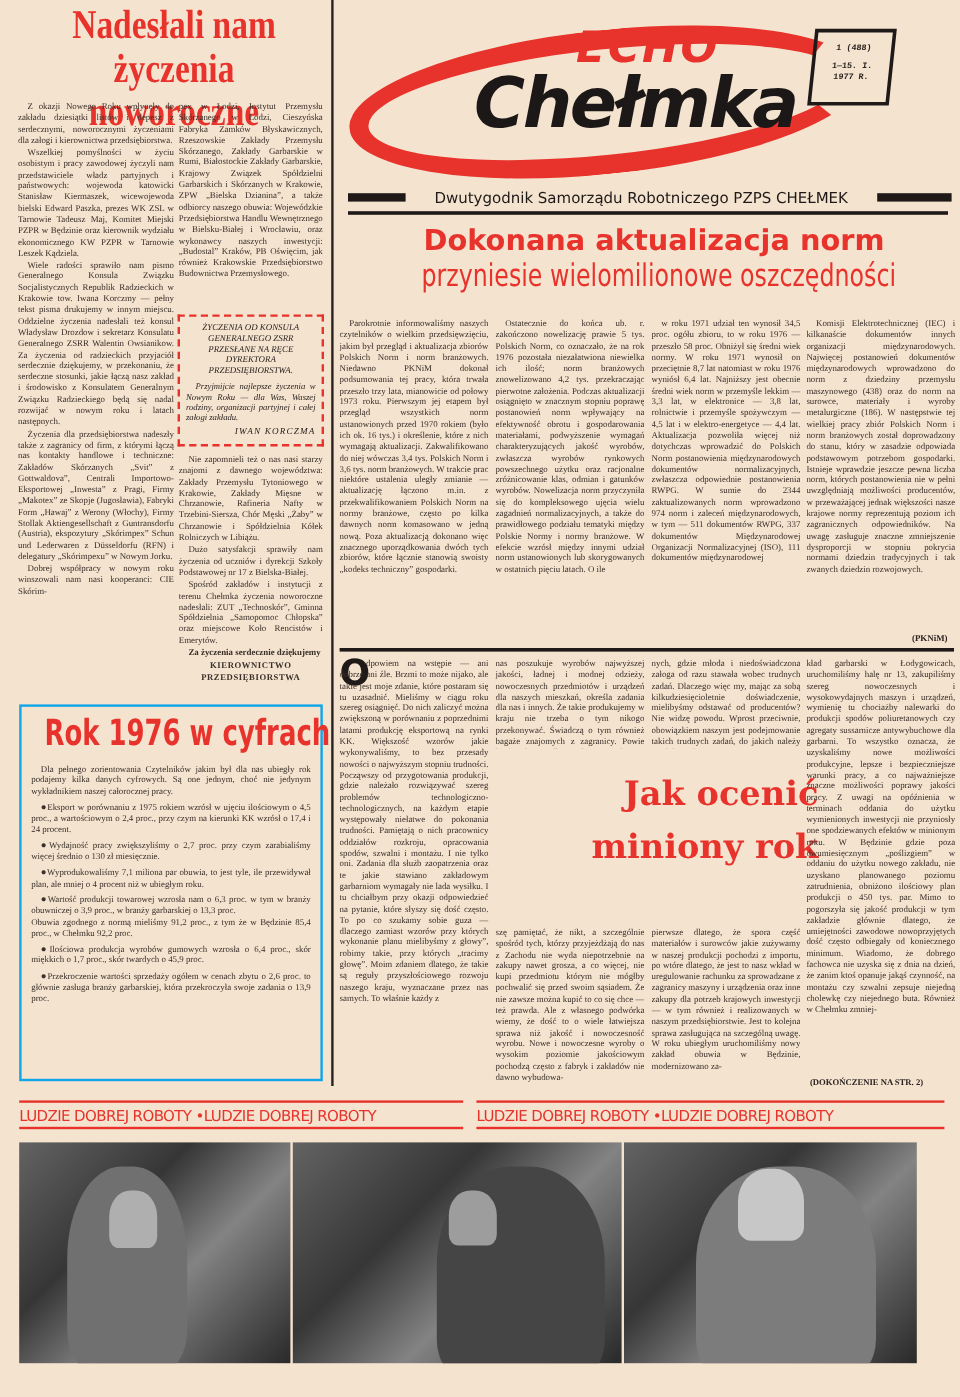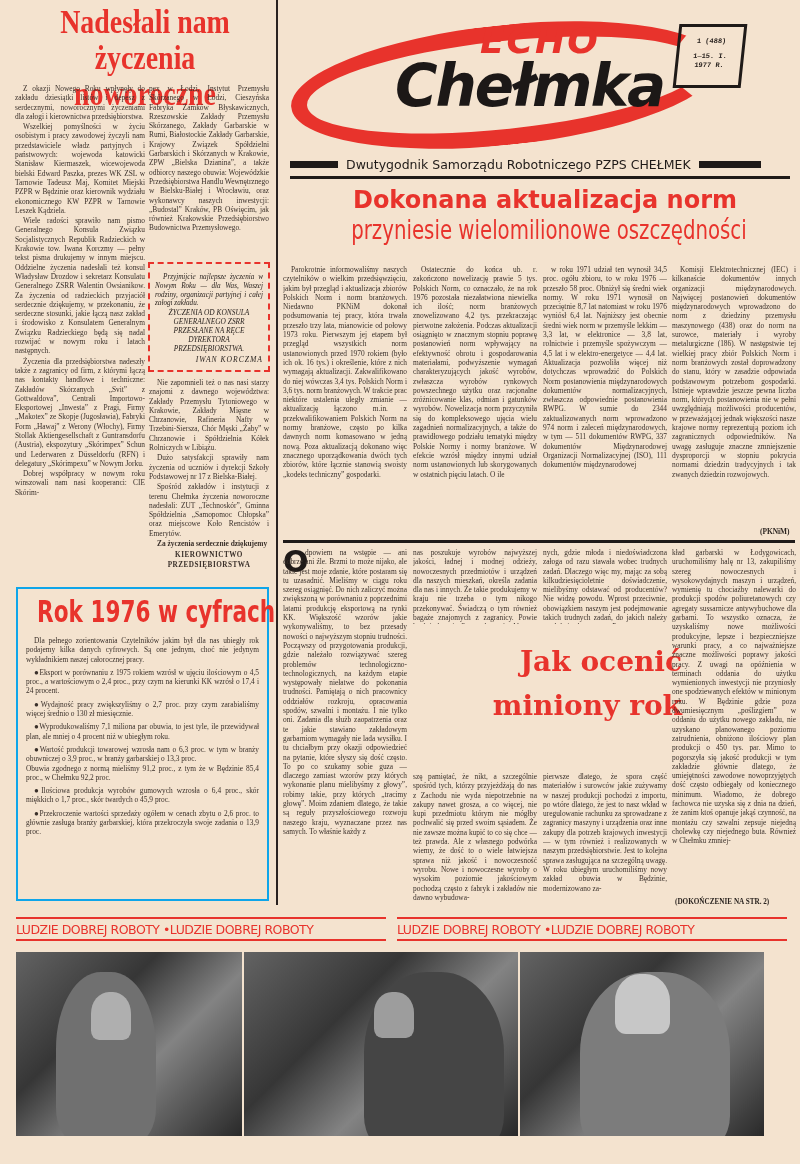--- a/index.html
+++ b/index.html
@@ -43,21 +43,21 @@
   }
   .issue-box {
     position: absolute; left: 676px; top: 24px; width: 68px; height: 64px;
     border: 3px solid #1f1a18; transform: skewX(-6deg);
     font-family: "Liberation Mono", monospace; font-size: 7px; line-height: 9px;
     text-align: center; padding-top: 10px; font-weight: bold;
   }
   .subtitle {
     position: absolute; left: 290px; top: 155px; width: 510px; height: 18px;
     font-family: "DejaVu Sans", sans-serif; font-size: 12.5px; color: #1f1a18;
-    display: flex; align-items: center; gap: 8px;
+    display: flex; align-items: center; gap: 24px;
   }
   .subtitle .bar { height: 7px; background: #1f1a18; }
 
   .hl-sans { font-family: "DejaVu Sans", sans-serif; font-weight: bold; }
 
   .box-red {
     position: absolute; border: 2px dashed #e8332c;
   }
   .box-black { position: absolute; border: 2px solid #0ea5e9; }
 
@@ -118,22 +118,22 @@
     <p>Wiele radości sprawiło nam pismo Generalnego Konsula Związku Socjalistycznych Republik Radzieckich w Krakowie tow. Iwana Korczmy — pełny tekst pisma drukujemy w innym miejscu. Oddzielne życzenia nadesłali też konsul Władysław Drozdow i sekretarz Konsulatu Generalnego ZSRR Walentin Owsianikow. Za życzenia od radzieckich przyjaciół serdecznie dziękujemy, w przekonaniu, że serdeczne stosunki, jakie łączą nasz zakład i środowisko z Konsulatem Generalnym Związku Radzieckiego będą się nadal rozwijać w nowym roku i latach następnych.</p>
     <p>Życzenia dla przedsiębiorstwa nadeszły także z zagranicy od firm, z którymi łączą nas kontakty handlowe i techniczne: Zakładów Skórzanych „Svit” z Gottwaldova”, Centrali Importowo-Eksportowej „Inwesta” z Pragi, Firmy „Makotex” ze Skopje (Jugosławia), Fabryki Form „Hawaj” z Werony (Włochy), Firmy Stollak Aktiengesellschaft z Guntransdorfu (Austria), ekspozytury „Skórimpex” Schun und Lederwaren z Düsseldorfu (RFN) i delegatury „Skórimpexu” w Nowym Jorku.</p>
     <p>Dobrej współpracy w nowym roku winszowali nam nasi kooperanci: CIE Skórim-</p>
   </div>
 
   <div class="abs txt" style="left:149px; top:84px; width:120px;">
     <p style="text-indent:0">pex w Łodzi, Instytut Przemysłu Skórzanego w Łodzi, Cieszyńska Fabryka Zamków Błyskawicznych, Rzeszowskie Zakłady Przemysłu Skórzanego, Zakłady Garbarskie w Rumi, Białostockie Zakłady Garbarskie, Krajowy Związek Spółdzielni Garbarskich i Skórzanych w Krakowie, ZPW „Bielska Dzianina”, a także odbiorcy naszego obuwia: Wojewódzkie Przedsiębiorstwa Handlu Wewnętrznego w Bielsku-Białej i Wrocławiu, oraz wykonawcy naszych inwestycji: „Budostal” Kraków, PB Oświęcim, jak również Krakowskie Przedsiębiorstwo Budownictwa Przemysłowego.</p>
   </div>
 
   <div class="box-red" style="left:148px; top:262px; width:122px; height:110px; padding:4px 5px;">
+    <div style="font-family:'Liberation Serif',serif; font-style:italic; font-size:7.4px; line-height:9px; text-align:center;">ŻYCZENIA OD KONSULA GENERALNEGO ZSRR PRZESŁANE NA RĘCE DYREKTORA PRZEDSIĘBIORSTWA.</div>
     <div style="font-family:'Liberation Serif',serif; font-style:italic; font-size:7.2px; line-height:8.8px; text-align:justify; margin-top:5px; text-indent:8px;">Przyjmijcie najlepsze życzenia w Nowym Roku — dla Was, Waszej rodziny, organizacji partyjnej i całej załogi zakładu.</div>
-    <div style="font-family:'Liberation Serif',serif; font-style:italic; font-size:7.4px; line-height:9px; text-align:center;">ŻYCZENIA OD KONSULA GENERALNEGO ZSRR PRZESŁANE NA RĘCE DYREKTORA PRZEDSIĘBIORSTWA.</div>
     <div style="font-family:'Liberation Serif',serif; font-style:italic; font-size:7.6px; text-align:right; margin-top:2px; letter-spacing:1px;">IWAN KORCZMA</div>
   </div>
 
   <div class="abs txt" style="left:149px; top:378px; width:120px;">
     <p>Nie zapomnieli też o nas nasi starzy znajomi z dawnego województwa: Zakłady Przemysłu Tytoniowego w Krakowie, Zakłady Mięsne w Chrzanowie, Rafineria Nafty w Trzebini-Siersza, Chór Męski „Żaby” w Chrzanowie i Spółdzielnia Kółek Rolniczych w Libiążu.</p>
     <p>Dużo satysfakcji sprawiły nam życzenia od uczniów i dyrekcji Szkoły Podstawowej nr 17 z Bielska-Białej.</p>
     <p>Spośród zakładów i instytucji z terenu Chełmka życzenia noworoczne nadesłali: ZUT „Technoskór”, Gminna Spółdzielnia „Samopomoc Chłopska” oraz miejscowe Koło Rencistów i Emerytów.</p>
     <p style="font-weight:bold">Za życzenia serdecznie dziękujemy</p>
     <div style="text-align:center; font-weight:bold; font-size:7.2px; margin-top:3px; letter-spacing:0.5px;">
       <div>KIEROWNICTWO</div>

